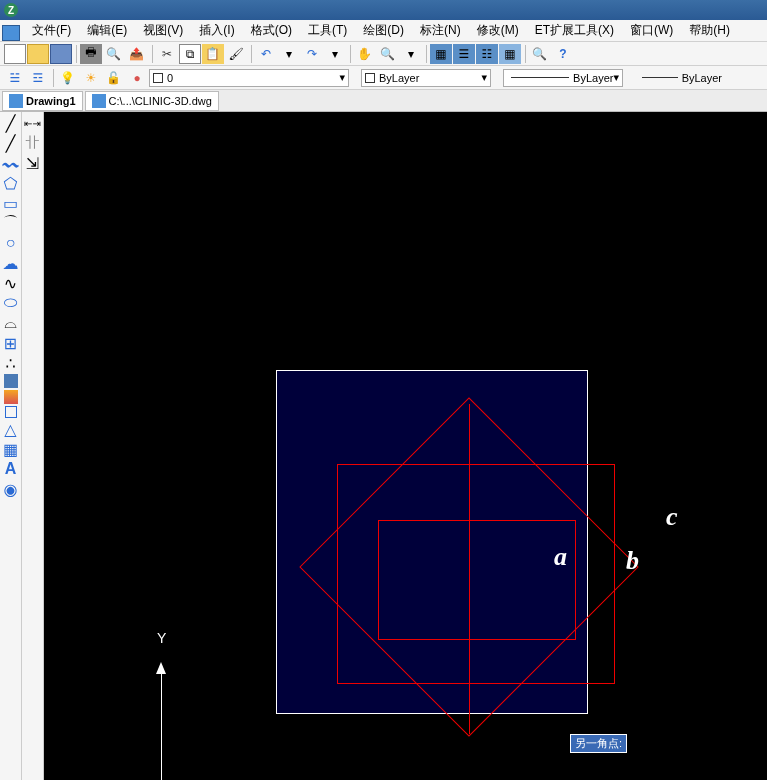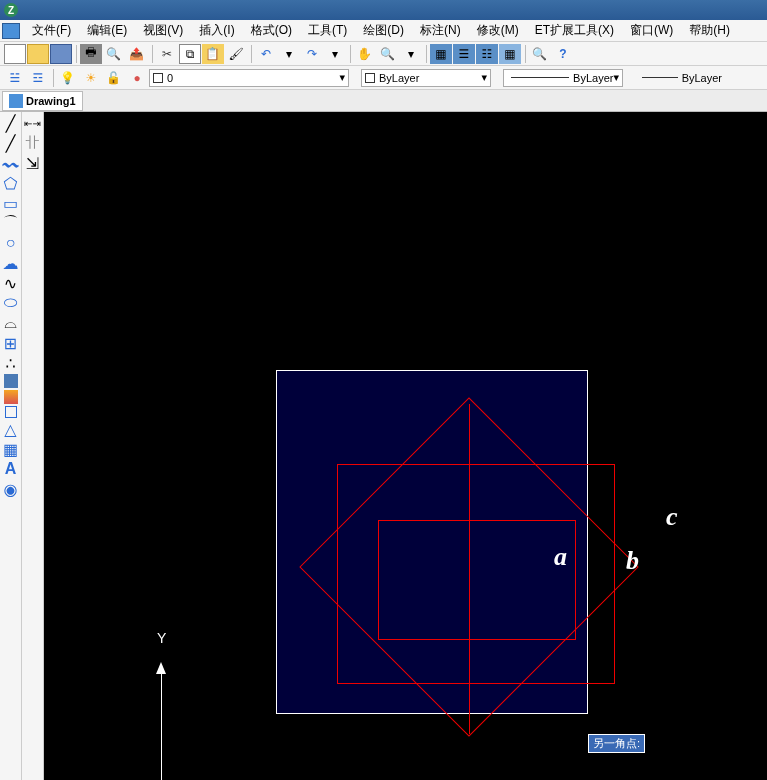--- a/index.html
+++ b/index.html
@@ -3,21 +3,21 @@
 <meta charset="utf-8">
 <style>
 * { margin: 0; padding: 0; box-sizing: border-box; font-family: "Microsoft YaHei", SimSun, sans-serif; }
 body { width: 767px; height: 780px; background: #fff; overflow: hidden; }
 
 
 .titlebar { height: 20px; background: linear-gradient(#3b6ea5,#2a5a94); color: #e8f0ff; font-size: 12px; display: flex; align-items: center; padding-left: 4px; }
 .titlebar .logo { width: 14px; height: 14px; background: #2e8b57; border-radius: 50%; margin-right: 5px; display: flex; align-items: center; justify-content: center; color: #fff; font-size: 10px; font-weight: bold; }
 
 
-.menubar { height: 22px; background: #f5f5f5; display: flex; align-items: center; font-size: 12px; border-bottom: 1px solid #d0d0d0; padding-left: 2px; }
+.menubar { height: 22px; background: #f5f5f5; display: flex; align-items: flex-end; font-size: 12px; border-bottom: 1px solid #d0d0d0; padding-left: 2px; }
 .menubar .mi { padding: 2px 8px; cursor: pointer; }
 .menubar .doc-icon { width: 18px; height: 16px; background: #4a90d9; margin-right: 4px; border: 1px solid #2a5a94; }
 
 
 .toolbar { height: 24px; background: #f5f5f5; display: flex; align-items: center; font-size: 12px; border-bottom: 1px solid #d0d0d0; padding-left: 4px; }
 .tbtn { width: 22px; height: 20px; display: flex; align-items: center; justify-content: center; cursor: pointer; margin-right: 1px; }
 .sep { width: 1px; height: 18px; background: #bbb; margin: 0 3px; }
 .dd { height: 18px; border: 1px solid #aaa; background: #fff; font-size: 11px; padding: 0 3px; display: flex; align-items: center; }
 .line-sample { flex: 1; height: 1px; background: #333; margin: 0 4px; }
 
@@ -144,20 +144,24 @@
   <span class="dd" style="width:90px;border:none;background:transparent;">
     <span class="line-sample"></span>
     <span>ByLayer</span>
   </span>
 </div>
 
 <div class="doctabs">
   <div class="tab active">
     <span class="ficon"></span>
     <span>Drawing1</span>
+  </div>
+  <div class="tab">
+    <span class="ficon"></span>
+    <span>C:\...\CLINIC-3D.dwg</span>
   </div>
 </div>
 
 <div class="workspace">
 
   <div class="leftbox">
     <span class="ltool">╱</span>
     <span class="ltool">╱</span>
     <span class="ltool" style="color:#2a6ad4;">〰</span>
     <span class="ltool" style="color:#2a6ad4;">⬠</span>
@@ -197,15 +201,15 @@
     <div class="vline" style="left:425px; top:292px; height:330px;"></div>
 
     <div class="annot" style="left:510px; top:430px;">a</div>
     <div class="annot" style="left:582px; top:434px;">b</div>
     <div class="annot" style="left:622px; top:390px;">c</div>
 
     <div class="ucs" style="left:113px; top:518px; font-size:14px;">Y</div>
     <div class="arrow" style="left:112px; top:550px;"></div>
     <div style="position:absolute; left:117px; top:562px; width:1px; height:110px; background:#fff;"></div>
 
-    <div class="tooltip" style="left:544px; top:622px;">另一角点:</div>
+    <div class="tooltip" style="left:526px; top:622px;">另一角点:</div>
   </div>
 </div>
 
 </body></html>

